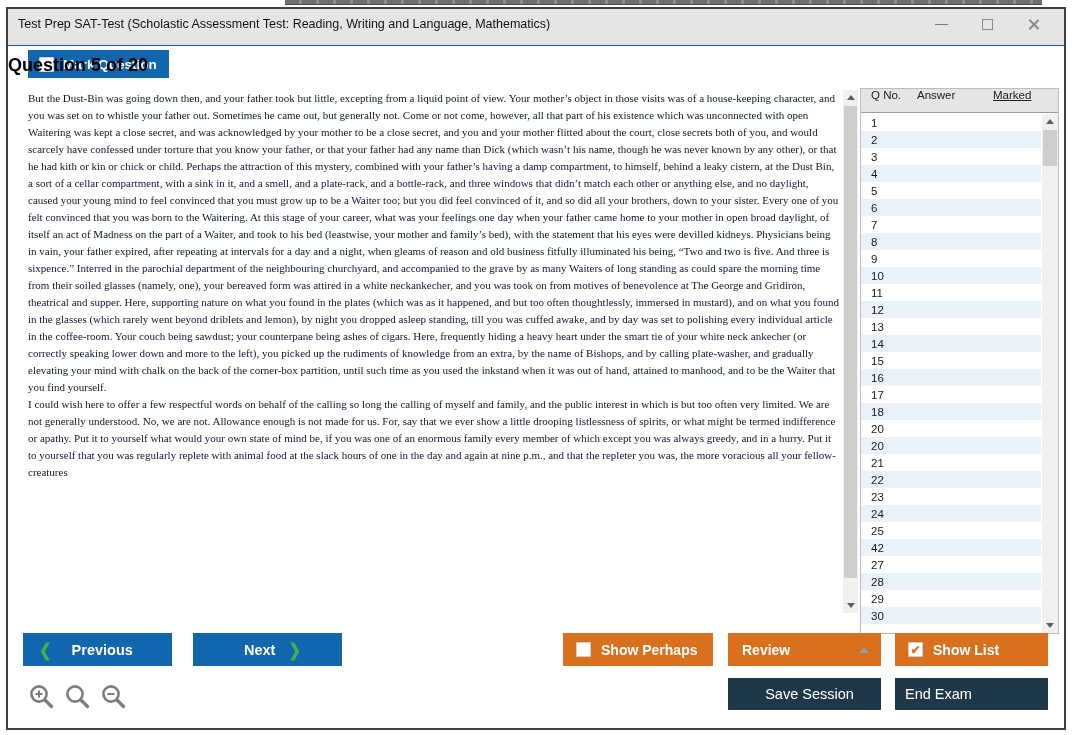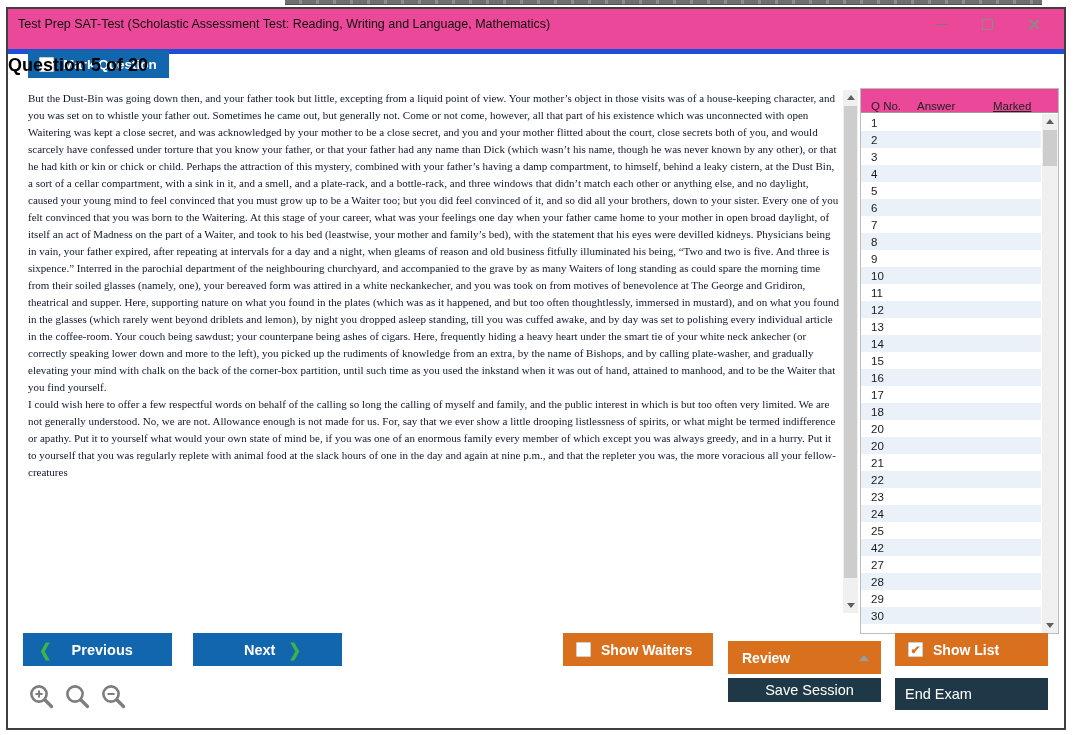--- a/index.html
+++ b/index.html
@@ -7,22 +7,22 @@
   #stage { position:relative; width:1075px; height:735px; background:#ffffff; overflow:hidden; }
 
   .top-strip { position:absolute; left:285px; top:0; width:757px; height:5px;
     background:repeating-linear-gradient(90deg,#6f6f6f 0 14px,#8d8d8d 14px 17px);
     border-bottom:1px solid #4e4e4e; }
 
   .window { position:absolute; left:6px; top:7px; width:1060px; height:723px;
     border:2px solid #3f3f3f; background:#ffffff; }
 
   
-  .titlebar { position:absolute; left:0; top:0; width:100%; height:45px; background:#ec4899;
-    border-bottom:5px solid #1d4ed8; }
+  .titlebar { position:absolute; left:0; top:0; width:100%; height:37px; background:#e5e5e5;
+    border-bottom:1px solid #1d4ed8; }
   .title-text { position:absolute; left:10px; top:0; line-height:31px; font-size:12.5px; color:#111; white-space:nowrap; }
   .win-controls { position:absolute; right:8px; top:0; height:31px; display:flex; }
   .win-btn { width:46px; height:31px; display:flex; align-items:center; justify-content:center; cursor:default; }
   .glyph-min { width:13px; height:0; border-top:1.6px solid #7a7a7a; }
   .glyph-max { width:11px; height:11px; border:1.6px solid #8a8a8a; }
   .glyph-close { position:relative; width:13px; height:13px; }
   .glyph-close:before,.glyph-close:after { content:""; position:absolute; left:6px; top:0; width:1.6px; height:13px; background:#8a8a8a; }
   .glyph-close:before { transform:rotate(45deg); }
   .glyph-close:after { transform:rotate(-45deg); }
 
@@ -48,41 +48,41 @@
   .sb-arrow { position:absolute; left:0; width:100%; height:15px; display:flex; align-items:center; justify-content:center; }
   .tri-up { width:0; height:0; border-left:4px solid transparent; border-right:4px solid transparent; border-bottom:5px solid #5f5f5f; }
   .tri-down { width:0; height:0; border-left:4px solid transparent; border-right:4px solid transparent; border-top:5px solid #5f5f5f; }
   .sb-thumb { position:absolute; left:1px; width:13px; background:#cdcdcd; }
 
   .text-scrollbar { left:835px; top:81px; width:15px; height:523px; }
 
   
   .qpanel { position:absolute; left:852px; top:79px; width:199px; height:546px; background:#ffffff;
     border:1px solid #bdbdbd; }
-  .qpanel-header { position:absolute; left:0; top:0; width:100%; height:24px; background:#ec4899;
-    border-bottom:1px solid #9c9c9c; display:flex; align-items:flex-end; font-size:11.5px; color:#222; }
+  .qpanel-header { position:absolute; left:0; top:0; width:100%; height:24px; background:#e5e5e5;
+    border-bottom:1px solid #9c9c9c; display:flex; align-items:flex-start; font-size:11.5px; color:#222; }
   .qh-no { padding-left:10px; width:56px; }
   .qh-ans { width:76px; }
   .qh-marked { flex:1;text-decoration:underline; }
   .qrows { position:absolute; left:0; top:25px; width:180px; height:519px; overflow:hidden; }
   .qrow { display:flex; align-items:center; height:17px; font-size:11.5px; color:#1a1a1a; background:#fff; }
   .qrow:nth-child(even) { background:#eaf1f8; }
   .qcell.qno { padding-left:10px; width:56px; }
   .qcell.qans { width:76px; }
   .qcell.qmarked { flex:1; }
   .panel-scrollbar { left:181px; top:25px; width:16px; height:519px; }
 
   
   .prev-btn { position:absolute; left:15px; top:624px; width:149px; height:33px; padding-left:16px; gap:20px; font-size:14.5px; }
   .next-btn { position:absolute; left:185px; top:624px; width:149px; height:33px; justify-content:center; gap:13px; font-size:14.5px; }
   .chev { color:#3bb44a; font-size:15px; font-weight:bold; transform:scaleY(1.15); }
   .show-answer-btn { position:absolute; left:555px; top:624px; width:150px; height:33px; padding-left:13px; gap:10px; }
-  .review-btn { position:absolute; left:720px; top:624px; width:153px; height:33px; padding-left:14px; padding-right:12px; justify-content:space-between;margin-top:8px; }
+  .review-btn { position:absolute; left:720px; top:624px; width:153px; height:33px; padding-left:14px; padding-right:12px; justify-content:space-between; }
   .show-list-btn { position:absolute; left:887px; top:624px; width:153px; height:33px; padding-left:13px; gap:10px; }
-  .save-session-btn { position:absolute; left:720px; top:669px; width:153px; height:24px; justify-content:center; font-weight:normal; font-size:14.5px; }
+  .save-session-btn { position:absolute; left:720px; top:669px; width:153px; height:32px; justify-content:center; font-weight:normal; font-size:14.5px; }
   .end-exam-btn { position:absolute; left:887px; top:669px; width:153px; height:32px; justify-content:flex-start; font-weight:normal; font-size:14.5px; }
   .tri-up-sm { width:0; height:0; border-left:5px solid transparent; border-right:5px solid transparent; border-bottom:6px solid #8fa0ab; }
 
   .zoom-tools { position:absolute; left:20px; top:674px; display:flex; gap:9px; }
   .zoom-tools svg { display:block; cursor:default; }
 </style>
 </head>
 <body>
 
 <div id="stage">
@@ -299,21 +299,21 @@
       <span class="chev">❮</span>
       <span>Previous</span>
     </div>
     <div class="btn blue next-btn">
       <span>Next</span>
       <span class="chev">❯</span>
     </div>
 
     <div class="btn orange show-answer-btn">
       <span class="checkbox" id="cb-show-answer">✔</span>
-      <span>Show Waiters</span>
+      <span>Show Perhaps</span>
     </div>
     <div class="btn orange review-btn">
       <span>Review</span>
       <span class="tri-up-sm"></span>
     </div>
     <div class="btn orange show-list-btn">
       <span class="checkbox checked" id="cb-show-list">✔</span>
       <span>Show List</span>
     </div>
 

